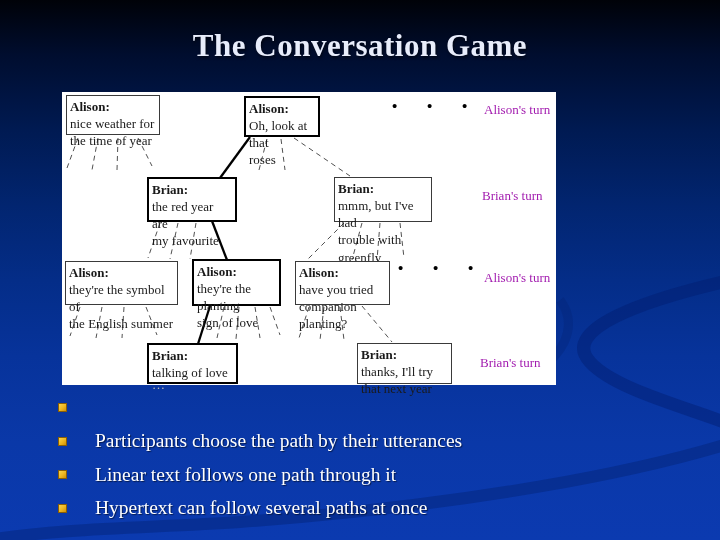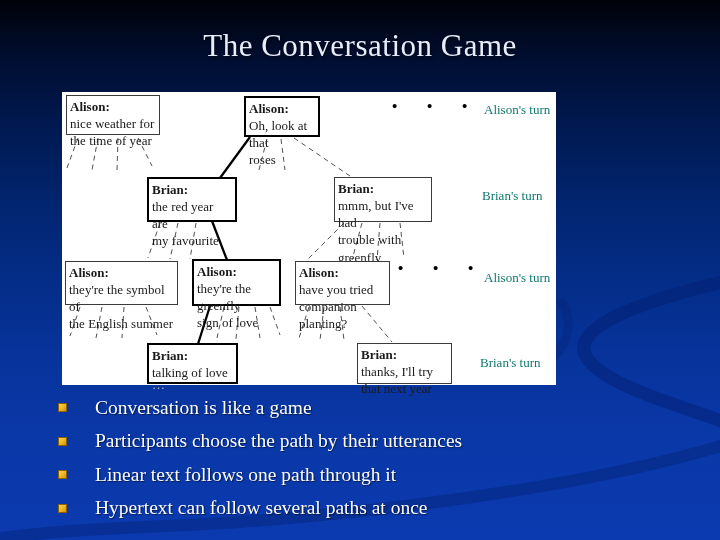--- a/index.html
+++ b/index.html
@@ -4,21 +4,21 @@
 <style>
   html,body{margin:0;padding:0;background:#222;}
   .slide{
     position:relative;width:720px;height:540px;overflow:hidden;
     background:linear-gradient(180deg,#000208 0%,#000d2e 10%,#001a52 24%,#022570 38%,#042d88 52%,#07339b 66%,#0a38a8 82%,#0b3ab0 100%);
     font-family:"Liberation Serif", serif;
   }
   .swirl{position:absolute;left:0;top:0;width:720px;height:540px;}
   .title{
     position:absolute;left:0;top:28px;width:720px;margin:0;
-    text-align:center;font-size:31px;font-weight:normal;color:#e8edfb;
+    text-align:center;font-size:31px;font-weight:bold;color:#e8edfb;
     letter-spacing:0.5px;text-shadow:1px 2px 3px rgba(0,0,0,0.55);
   }
   .diagram{
     position:absolute;left:62px;top:92px;width:494px;height:293px;
     background:#ffffff;color:#000;
   }
   .connectors{position:absolute;left:0;top:0;width:494px;height:293px;}
   .dbox{
     position:absolute;background:#fff;border:1px solid #3a3a3a;
     box-sizing:border-box;padding:2px 3px 7px 3px;
@@ -36,21 +36,21 @@
   #box-a5{left:233px;top:169px;width:95px; height:44px;}
   #box-b3{left:85px; top:251px;width:91px; height:41px;}
   #box-b4{left:295px;top:251px;width:95px; height:41px;}
   .dots{
     position:absolute;font-size:15px;font-weight:bold;color:#000;
     letter-spacing:13px;white-space:nowrap;
   }
   #dots-1{left:330px;top:6px;}
   #dots-2{left:336px;top:168px;}
   .turn{
-    position:absolute;font-size:13px;color:#0f766e;white-space:nowrap;
+    position:absolute;font-size:13px;color:#a21caf;white-space:nowrap;
   }
   #turn-1{left:422px;top:10px;}
   #turn-2{left:420px;top:96px;}
   #turn-3{left:422px;top:178px;}
   #turn-4{left:418px;top:263px;}
   .bullets{
     position:absolute;left:55px;top:391px;width:645px;margin:0;padding:0;
     list-style:none;
   }
   .bullets li{
@@ -149,21 +149,21 @@
     </div>
 
     <div class="dbox" id="box-a3">
       <div class="speaker">Alison:</div>
       <div class="line">they're the symbol of</div>
       <div class="line">the English summer</div>
     </div>
 
     <div class="dbox bold" id="box-a4">
       <div class="speaker">Alison:</div>
-      <div class="line">they're the greenfly</div>
+      <div class="line">they're the planting</div>
       <div class="line">sign of love</div>
     </div>
 
     <div class="dbox" id="box-a5">
       <div class="speaker">Alison:</div>
       <div class="line">have you tried</div>
       <div class="line">companion planting?</div>
     </div>
 
     <div class="dbox bold" id="box-b3">
@@ -183,21 +183,20 @@
 
     <div class="turn" id="turn-1">Alison's turn</div>
     <div class="turn" id="turn-2">Brian's turn</div>
     <div class="turn" id="turn-3">Alison's turn</div>
     <div class="turn" id="turn-4">Brian's turn</div>
   </div>
 
   <ul class="bullets">
     <li>
       <span class="bullet-sq"></span>
-      <span>Conversation is like a game</span>
     </li>
     <li>
       <span class="bullet-sq"></span>
       <span>Participants choose the path by their utterances</span>
     </li>
     <li>
       <span class="bullet-sq"></span>
       <span>Linear text follows one path through it</span>
     </li>
     <li>

